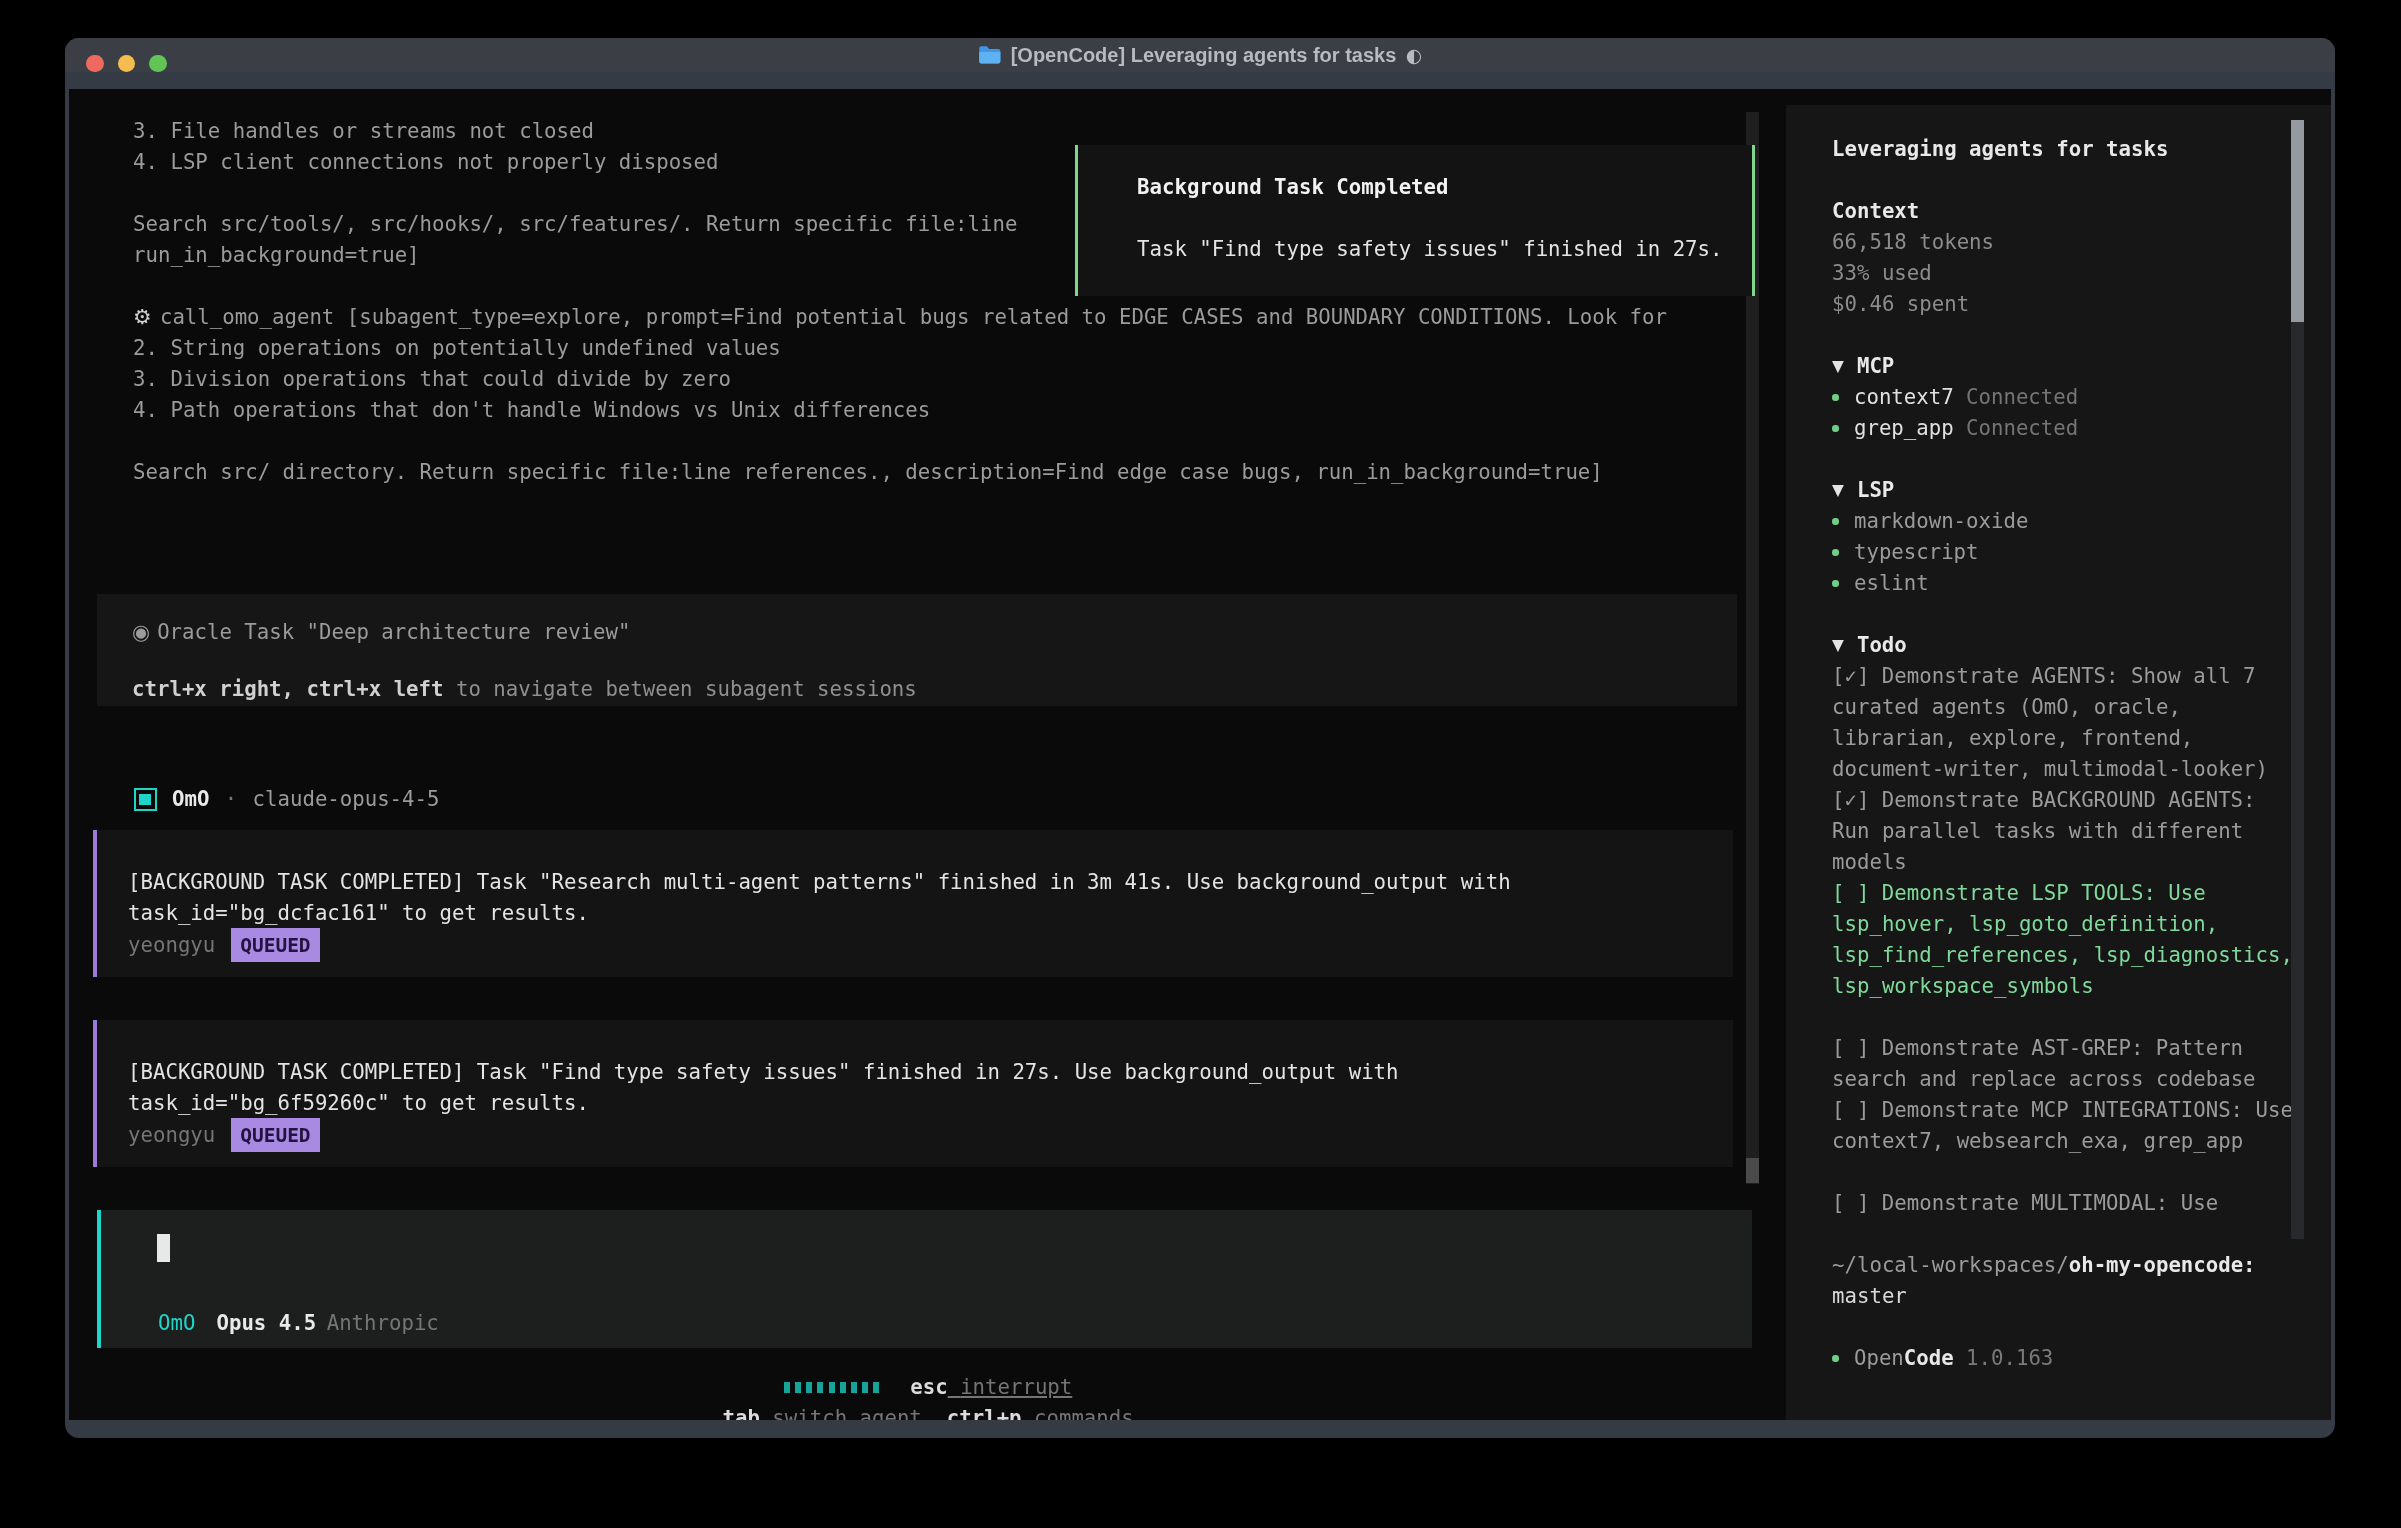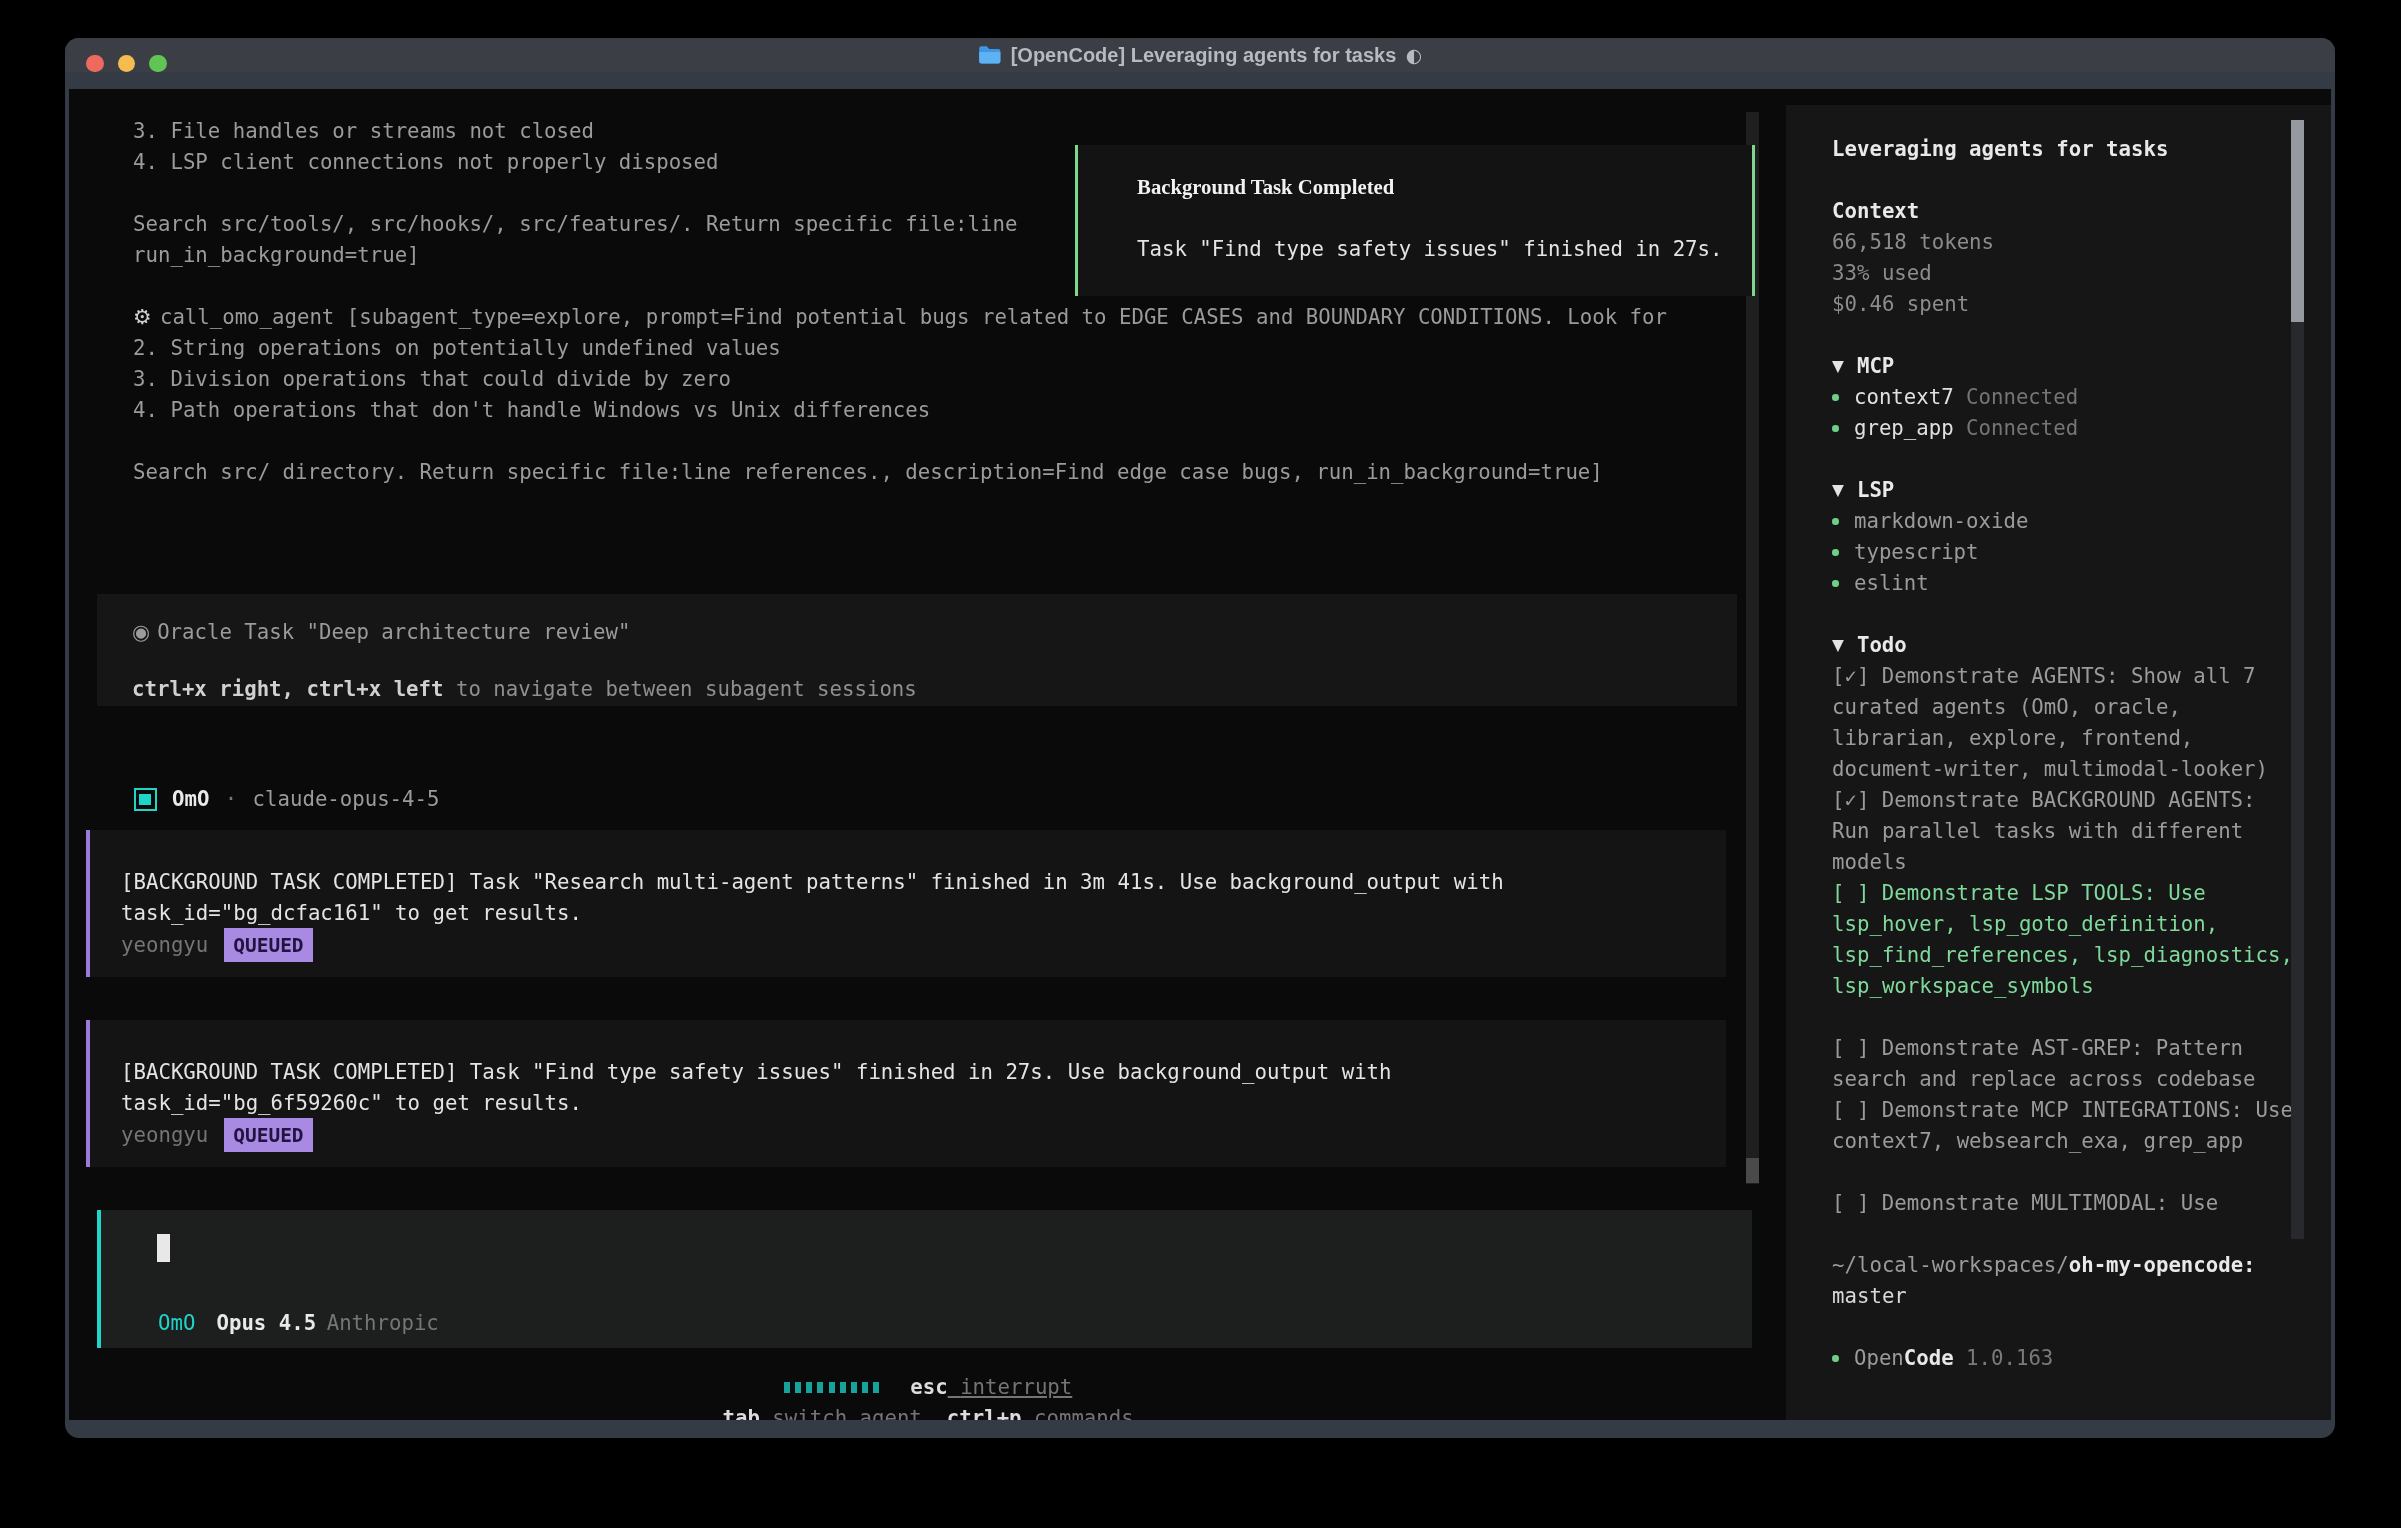--- a/index.html
+++ b/index.html
@@ -24,37 +24,37 @@
   .titlewrap{display:flex;align-items:center;gap:9.5px;font-family:"Liberation Sans",sans-serif;font-weight:bold;font-size:20px;color:var(--title-text);}
   .title-moon{font-family:"DejaVu Sans",sans-serif;font-size:19px;}
   .content{position:absolute;left:4.1px;right:4.1px;top:51px;bottom:17.7px;background:var(--terminal-bg);overflow:hidden;}
   .mono{font-size:20.7px;line-height:31px;}
   
   .transcript{position:absolute;left:64px;top:27px;width:1604px;color:var(--text);}
   .tline{height:31px;white-space:pre;overflow:hidden;}
   .gear{color:#cfcfcf;margin-right:8.3px;font-family:"DejaVu Sans",sans-serif;}
   
   .toast{position:absolute;left:1006px;top:56px;width:680px;height:151px;background:var(--toast-bg);border-left:3px solid var(--green);border-right:3px solid var(--green);padding:26.6px 59px;z-index:6;}
-  .toast-title{font-weight:bold;color:#f2f2f2;height:31px;white-space:pre;font-family:Liberation Serif, serif;}
+  .toast-title{font-weight:bold;color:#f2f2f2;height:31px;white-space:pre;}
   .toast-body{color:#e4e4e4;margin-top:31px;white-space:pre;}
   
   .oracle{position:absolute;left:28px;top:505px;width:1640px;height:112px;background:var(--panel);}
   .oracle .l1{position:absolute;left:35px;top:22.5px;color:var(--text);white-space:pre;}
   .oracle .l2{position:absolute;left:35px;top:80px;color:#8f8f8f;white-space:pre;}
   .oracle .l2 b{color:#d0d0d0;}
   .oracle-icon{font-family:"DejaVu Sans",sans-serif;margin-right:7px;}
   
   .agent-header{position:absolute;left:65px;top:695px;display:flex;align-items:center;gap:15.4px;}
   .agent-box-icon{width:22.5px;height:22.5px;border:2.4px solid var(--teal);display:inline-flex;align-items:center;justify-content:center;}
   .agent-box-icon i{width:11.8px;height:11.8px;background:var(--teal);display:block;}
   .agent-name{color:var(--bright);font-weight:bold;}
   .agent-sep{color:#777;}
   .agent-model{color:var(--text);}
   
-  .msg{position:absolute;left:17px;width:1640px;height:147px;background:var(--box);border-left:4.1px solid var(--purple);padding:37px 31px 0 31px;}
+  .msg{position:absolute;left:24px;width:1640px;height:147px;background:var(--box);border-left:4.1px solid var(--purple);padding:37px 31px 0 31px;}
   .msg .line{color:#e4e4e4;white-space:pre;overflow:hidden;height:31px;}
   .msg-meta{display:flex;align-items:center;height:31px;margin-top:0.6px;}
   .msg-author{color:var(--dim);}
   .badge{background:var(--badge-bg);color:var(--badge-text);font-weight:bold;font-size:19.5px;padding:1.8px 9.5px;margin-left:15.4px;display:inline-block;}
   
   .inputbox{position:absolute;left:28px;top:1121px;width:1655px;height:138px;background:var(--input-bg);border-left:4.1px solid var(--teal);}
   .cursor{position:absolute;left:56px;top:23.6px;width:13px;height:28px;background:#e8e8e8;}
   .input-row{position:absolute;left:57px;top:98px;display:flex;align-items:center;gap:0;white-space:pre;}
   .in-agent{color:var(--teal);}
   .in-model{color:var(--bright);font-weight:bold;margin-left:21px;}

